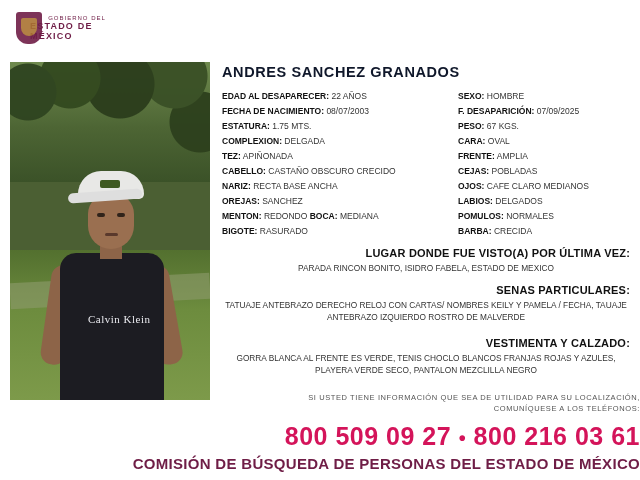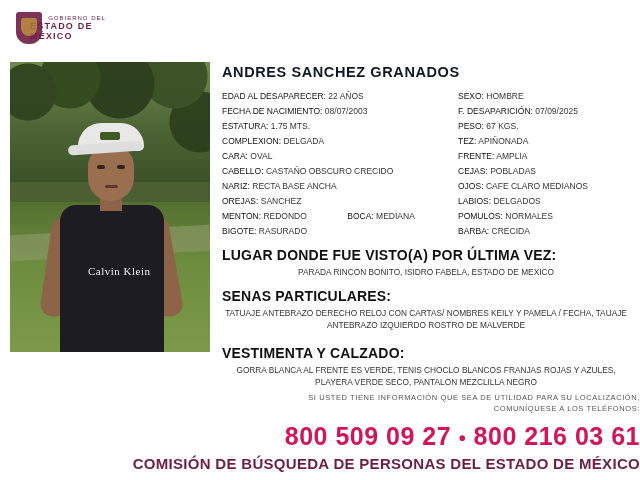--- a/index.html
+++ b/index.html
@@ -82,21 +82,21 @@
     letter-spacing: 0.5px;
     color: #8b1a7a;
   }
 
   
   .photo {
     position: absolute;
     left: 10px;
     top: 62px;
     width: 200px;
-    height: 290px;
+    height: 338px;
     overflow: hidden;
     background: #4b5f33;
   }
   .ph-sky {
     position: absolute;
     left: 0; top: 0; width: 200px; height: 120px;
     background: linear-gradient(180deg, #6f8a4e 0%, #4d6534 55%, #3b5228 100%);
   }
   .ph-trees {
     position: absolute;
@@ -230,34 +230,35 @@
     display: grid;
     grid-template-columns: 236px 172px;
     row-gap: 3px;
   }
   .fld {
     font-size: 8.5px;
     line-height: 12px;
     white-space: nowrap;
   }
   .fld .k {
-    font-weight: normal;
+    font-weight: bold;
     color: #111111;
   }
   .fld .v {
     color: #333333;
   }
   .block {
     margin-top: 10px;
   }
   .block .k {
-    font-size: 14px;
+    font-size: 11px;
     font-weight: bold;
     color: #111111;
     letter-spacing: 0.2px;
+    text-align: right;
   }
   .block .v {
     font-size: 8.3px;
     color: #333333;
     line-height: 12px;
     margin-top: 3px;
     text-align: center;
   }
   .block.spaced {
     margin-top: 14px;
@@ -362,28 +363,28 @@
       <div class="fld">
         <span class="k">PESO:</span>
         <span class="v">67 KGS.</span>
       </div>
 
       <div class="fld">
         <span class="k">COMPLEXION:</span>
         <span class="v">DELGADA</span>
       </div>
       <div class="fld">
+        <span class="k">CARA:</span>
+        <span class="v">OVAL</span>
+      </div>
+
+      <div class="fld">
         <span class="k">TEZ:</span>
         <span class="v">APIÑONADA</span>
       </div>
-
-      <div class="fld">
-        <span class="k">CARA:</span>
-        <span class="v">OVAL</span>
-      </div>
       <div class="fld">
         <span class="k">FRENTE:</span>
         <span class="v">AMPLIA</span>
       </div>
 
       <div class="fld">
         <span class="k">CABELLO:</span>
         <span class="v">CASTAÑO OBSCURO CRECIDO</span>
       </div>
       <div class="fld">
@@ -405,21 +406,21 @@
         <span class="v">SANCHEZ</span>
       </div>
       <div class="fld">
         <span class="k">LABIOS:</span>
         <span class="v">DELGADOS</span>
       </div>
 
       <div class="fld">
         <span class="k">MENTON:</span>
         <span class="v">REDONDO</span>
-        <span class="k" style="margin-left:38px;">BOCA:</span>
+        <span class="k" style="">BOCA:</span>
         <span class="v">MEDIANA</span>
       </div>
       <div class="fld">
         <span class="k">POMULOS:</span>
         <span class="v">NORMALES</span>
       </div>
 
       <div class="fld">
         <span class="k">BIGOTE:</span>
         <span class="v">RASURADO</span>

